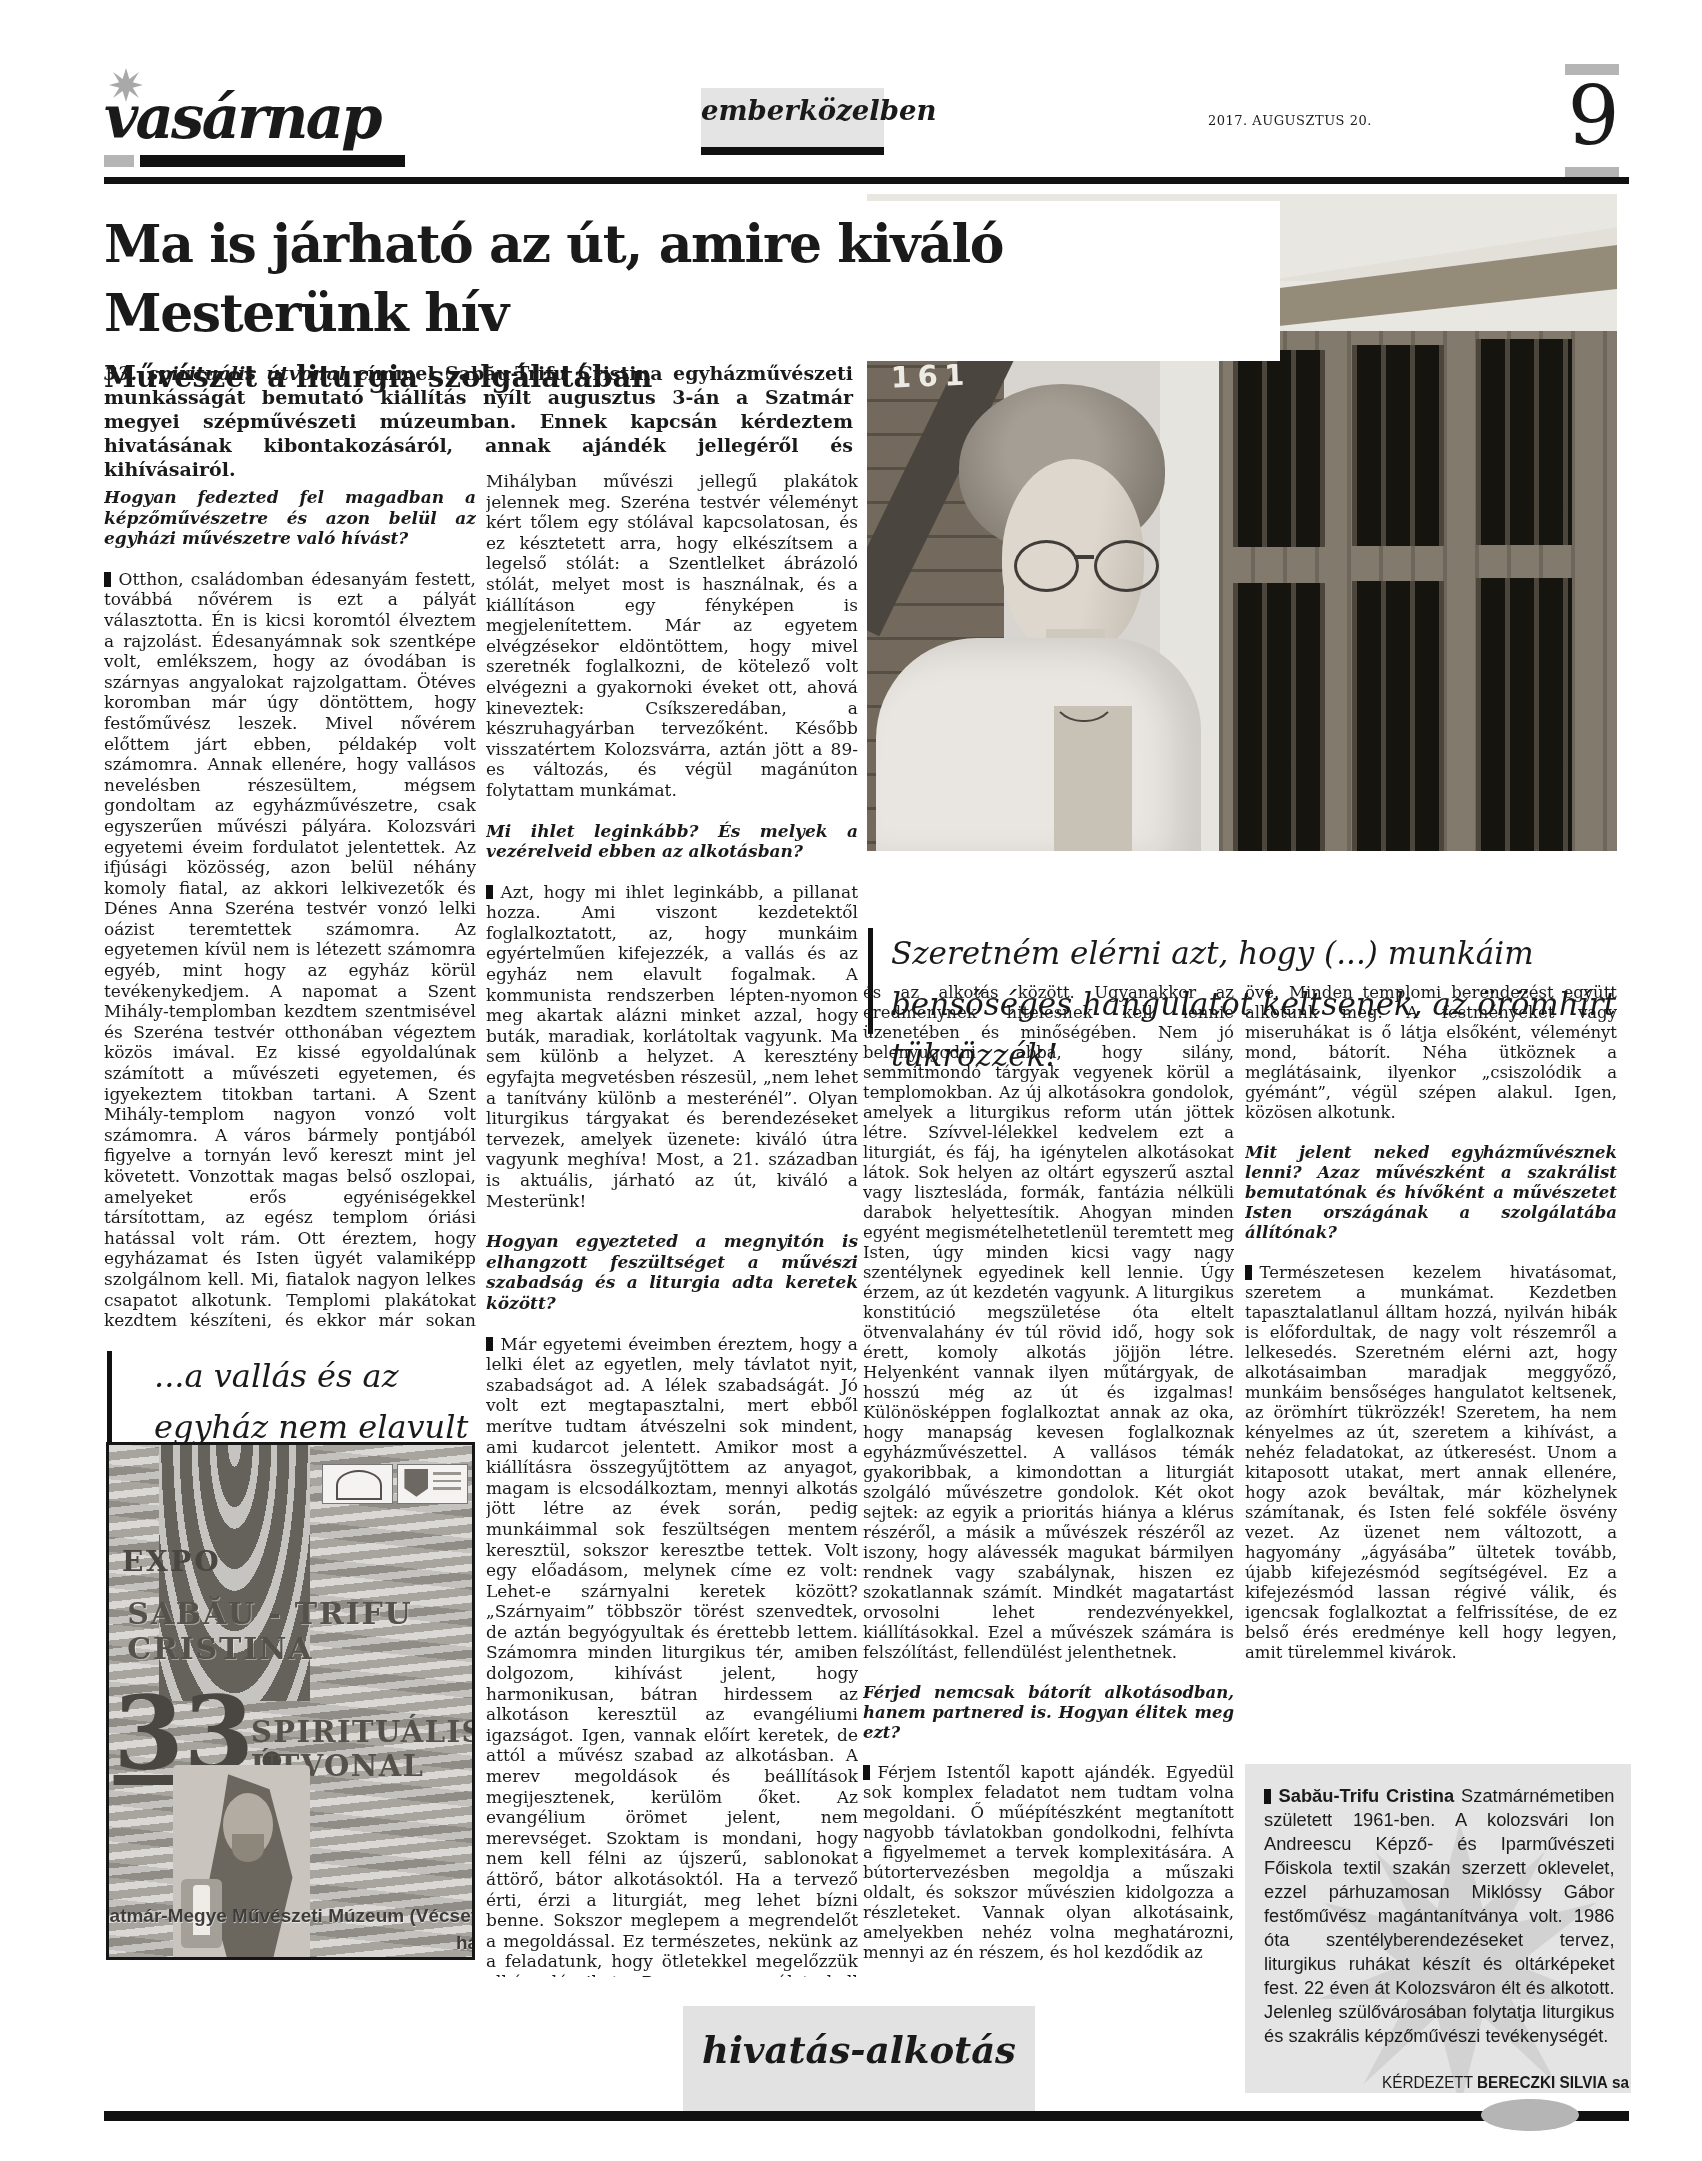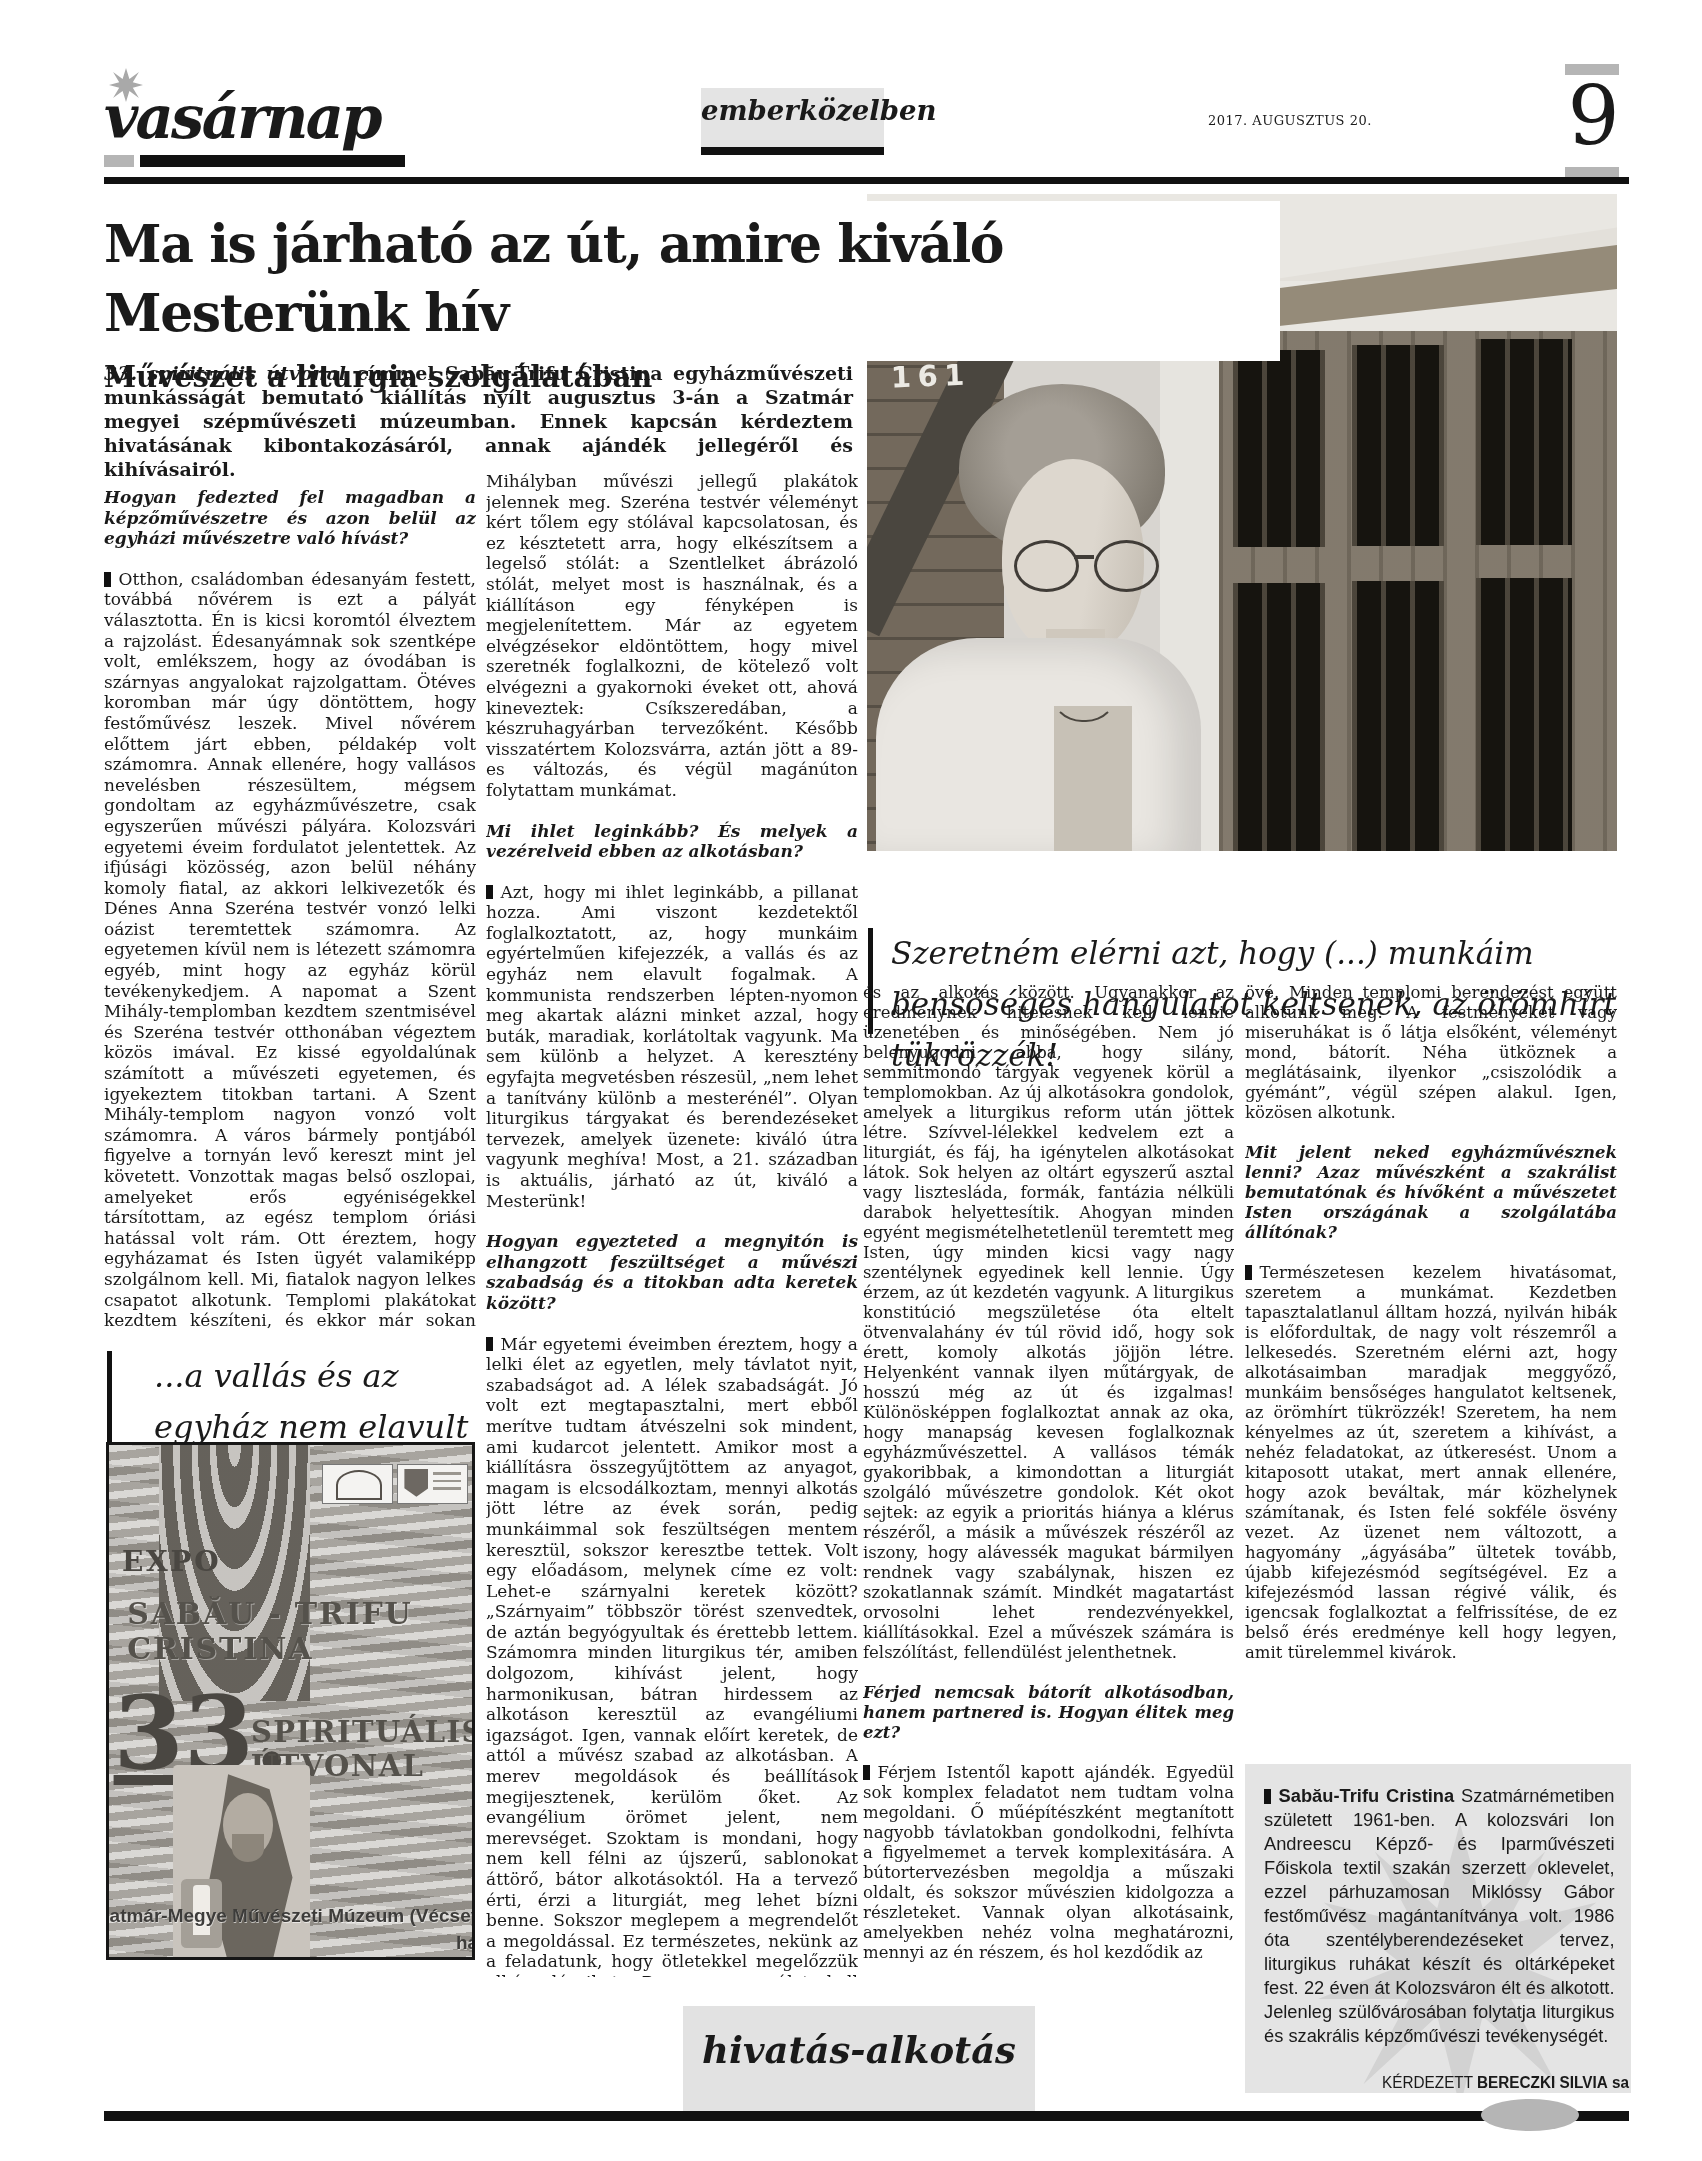--- a/index.html
+++ b/index.html
@@ -212,21 +212,21 @@
     <div class="po-caption">
       <div>Szatmár-Megye Művészeti Múzeum (Vécsey-ház</div>
       <div>Tárlatnyitó: augusztus 3,  17. órako</div>
     </div>
   </div>
 
   <div class="abs col" id="col2">
     <p>Mihályban művészi jellegű plakátok jelennek meg. Szeréna testvér véleményt kért tőlem egy stólával kapcsolatosan, és ez késztetett arra, hogy elkészítsem a legelső stólát: a Szentlelket ábrázoló stólát, melyet most is használnak, és a kiállításon egy fényképen is megjelenítettem. Már az egyetem elvégzésekor eldöntöttem, hogy mivel szeretnék foglalkozni, de kötelező volt elvégezni a gyakornoki éveket ott, ahová kineveztek: Csíkszeredában, a készruhagyárban tervezőként. Később visszatértem Kolozsvárra, aztán jött a 89-es változás, és végül magánúton folytattam munkámat.</p>
     <p class="q">Mi ihlet leginkább? És melyek a vezérelveid ebben az alkotásban?</p>
     <p class="a"><span class="amark"></span><span>Azt, hogy mi ihlet leginkább, a pillanat hozza. Ami viszont kezdetektől foglalkoztatott, az, hogy munkáim egyértelműen kifejezzék, a vallás és az egyház nem elavult fogalmak. A kommunista rendszerben lépten-nyomon meg akartak alázni minket azzal, hogy buták, maradiak, korlátoltak vagyunk. Ma sem különb a helyzet. A keresztény egyfajta megvetésben részesül, „nem lehet a tanítvány különb a mesterénél”. Olyan liturgikus tárgyakat és berendezéseket tervezek, amelyek üzenete: kiváló útra vagyunk meghíva! Most, a 21. században is aktuális, járható az út, kiváló a Mesterünk!</span></p>
-    <p class="q">Hogyan egyezteted a megnyitón is elhangzott feszültséget a művészi szabadság és a titokban adta keretek között?</p>
+    <p class="q">Hogyan egyezteted a megnyitón is elhangzott feszültséget a művészi szabadság és a liturgia adta keretek között?</p>
     <p class="a"><span class="amark"></span><span>Már egyetemi éveimben éreztem, hogy a lelki élet az egyetlen, mely távlatot nyit, szabadságot ad. A lélek szabadságát. Jó volt ezt megtapasztalni, mert ebből merítve tudtam átvészelni sok mindent, ami kudarcot jelentett. Amikor most a kiállításra összegyűjtöttem az anyagot, magam is elcsodálkoztam, mennyi alkotás jött létre az évek során, pedig munkáimmal sok feszültségen mentem keresztül, sokszor keresztbe tettek. Volt egy előadásom, melynek címe ez volt: Lehet-e szárnyalni keretek között? „Szárnyaim” többször törést szenvedtek, de aztán begyógyultak és érettebb lettem. Számomra minden liturgikus tér, amiben dolgozom, kihívást jelent, hogy harmonikusan, bátran hirdessem az alkotáson keresztül az evangéliumi igazságot. Igen, vannak előírt keretek, de attól a művész szabad az alkotásban. A merev megoldások és beállítások megijesztenek, kerülöm őket. Az evangélium örömet jelent, nem merevséget. Szoktam is mondani, hogy nem kell félni az újszerű, sablonokat áttörő, bátor alkotásoktól. Ha a tervező érti, érzi a liturgiát, meg lehet bízni benne. Sokszor meglepem a megrendelőt a megoldással. Ez természetes, nekünk az a feladatunk, hogy ötletekkel megelőzzük elképzeléseiket. Persze egyensúlyt kell teremteni a megrendelő igényei, elvárásai</span></p>
   </div>
 
   <div class="abs" id="photo-quote">Szeretném elérni azt, hogy (...) munkáim bensőséges hangulatot keltsenek, az örömhírt tükrözzék!</div>
 
   <div class="abs col" id="col3">
     <p>és az alkotás között. Ugyanakkor az eredménynek hitelesnek kell lennie üzenetében és minőségében. Nem jó belenyugodni abba, hogy silány, semmitmondó tárgyak vegyenek körül a templomokban. Az új alkotásokra gondolok, amelyek a liturgikus reform után jöttek létre. Szívvel-lélekkel kedvelem ezt a liturgiát, és fáj, ha igénytelen alkotásokat látok. Sok helyen az oltárt egyszerű asztal vagy lisztesláda, formák, fantázia nélküli darabok helyettesítik. Ahogyan minden egyént megismételhetetlenül teremtett meg Isten, úgy minden kicsi vagy nagy szentélynek egyedinek kell lennie. Úgy érzem, az út kezdetén vagyunk. A liturgikus konstitúció megszületése óta eltelt ötvenvalahány év túl rövid idő, hogy sok érett, komoly alkotás jöjjön létre. Helyenként vannak ilyen műtárgyak, de hosszú még az út és izgalmas! Különösképpen foglalkoztat annak az oka, hogy manapság kevesen foglalkoznak egyházművészettel. A vallásos témák gyakoribbak, a kimondottan a liturgiát szolgáló művészetre gondolok. Két okot sejtek: az egyik a prioritás hiánya a klérus részéről, a másik a művészek részéről az iszony, hogy alávessék magukat bármilyen rendnek vagy szabálynak, hiszen ez szokatlannak számít. Mindkét magatartást orvosolni lehet rendezvényekkel, kiállításokkal. Ezel a művészek számára is felszólítást, fellendülést jelenthetnek.</p>
     <p class="q">Férjed nemcsak bátorít alkotásodban, hanem partnered is. Hogyan élitek meg ezt?</p>
     <p class="a"><span class="amark"></span><span>Férjem Istentől kapott ajándék. Egyedül sok komplex feladatot nem tudtam volna megoldani. Ő műépítészként megtanított nagyobb távlatokban gondolkodni, felhívta a figyelmemet a tervek komplexitására. A bútortervezésben megoldja a műszaki oldalt, és sokszor művészien kidolgozza a részleteket. Vannak olyan alkotásaink, amelyekben nehéz volna meghatározni, mennyi az én részem, és hol kezdődik az</span></p>
   </div>

